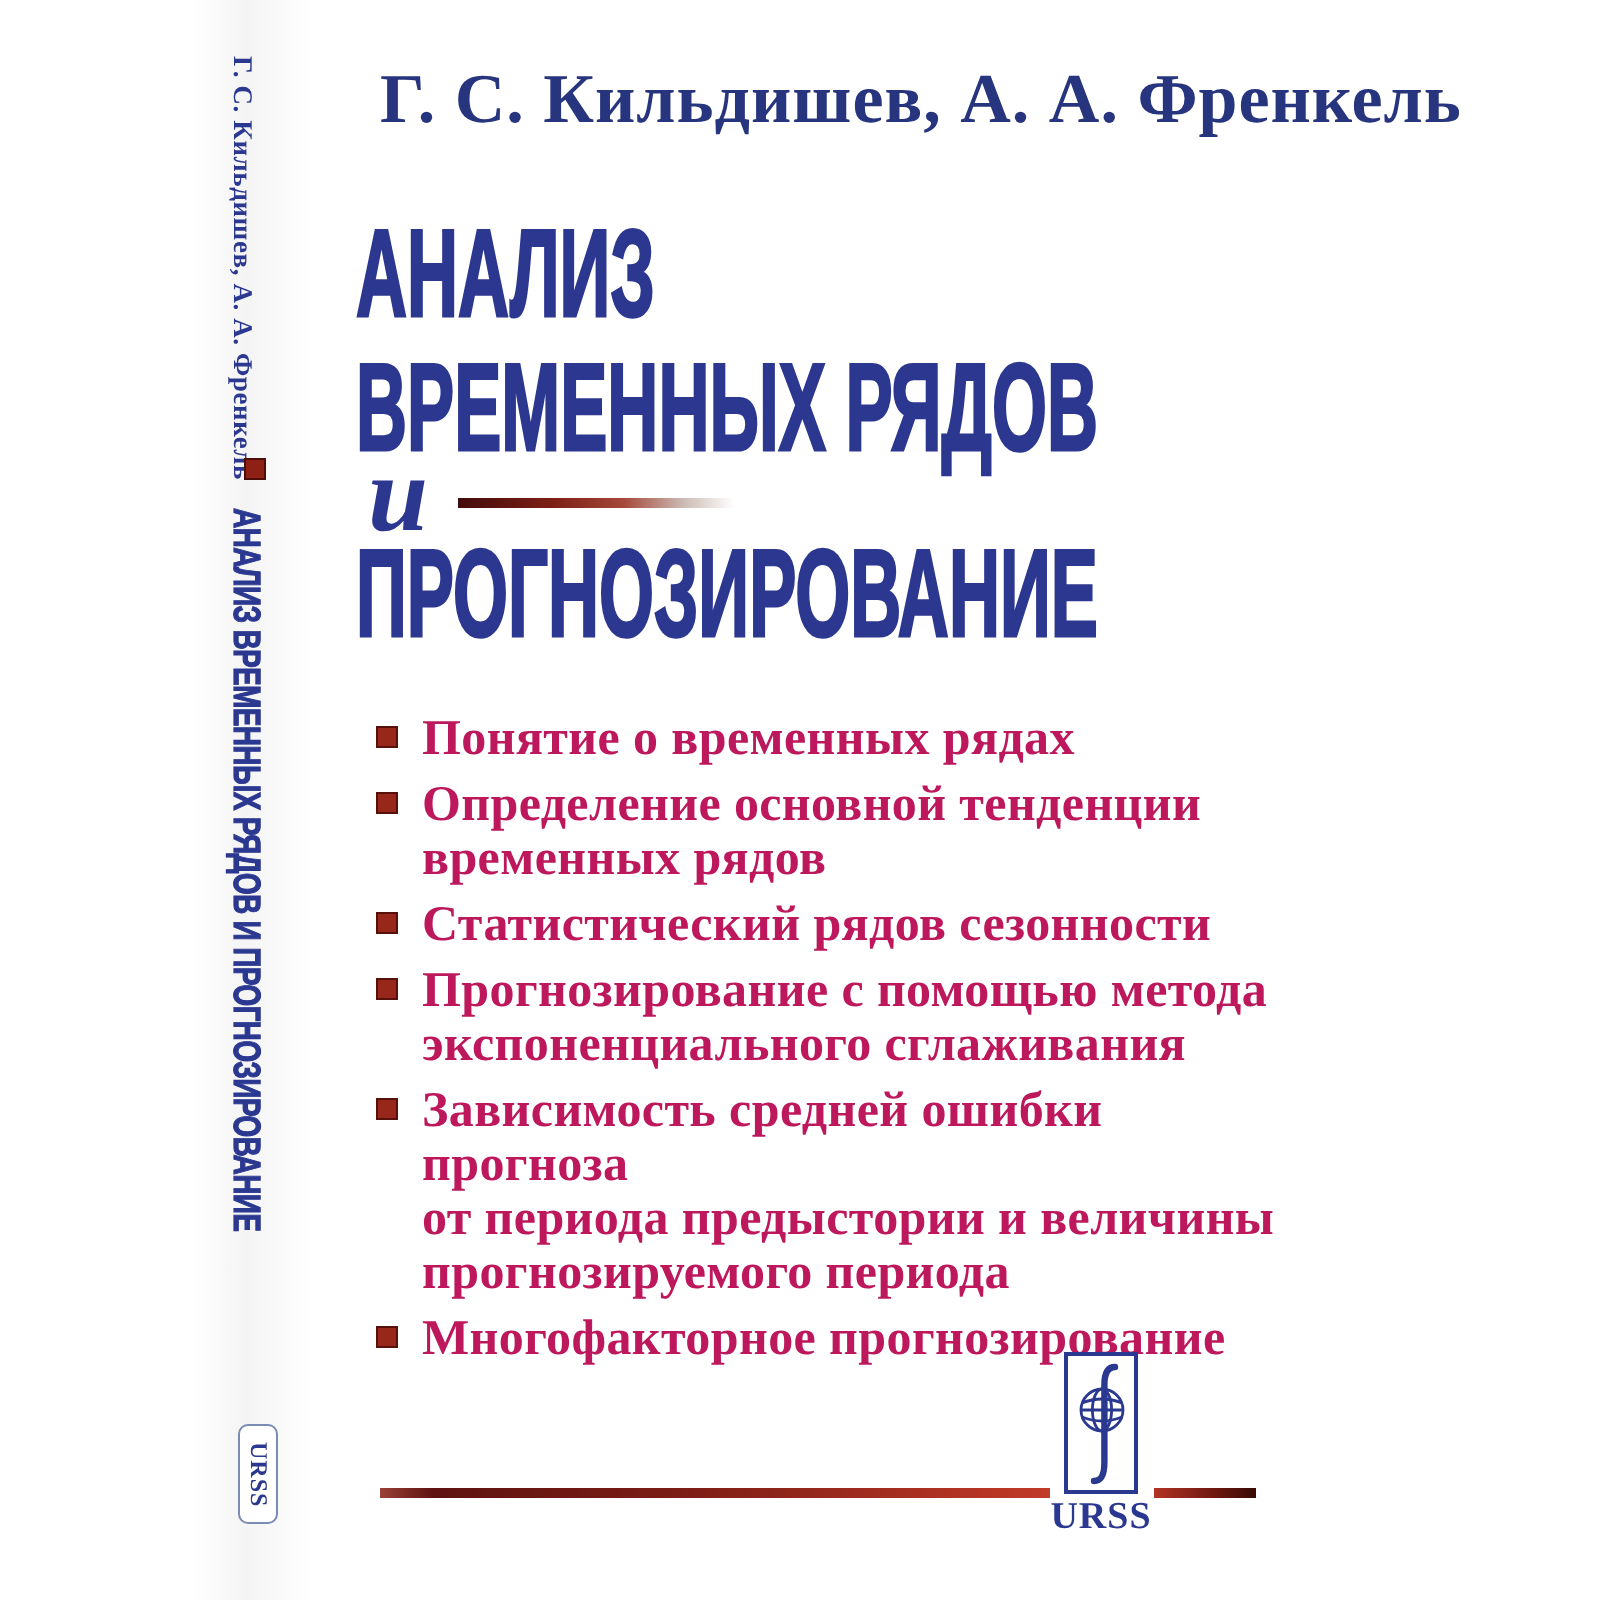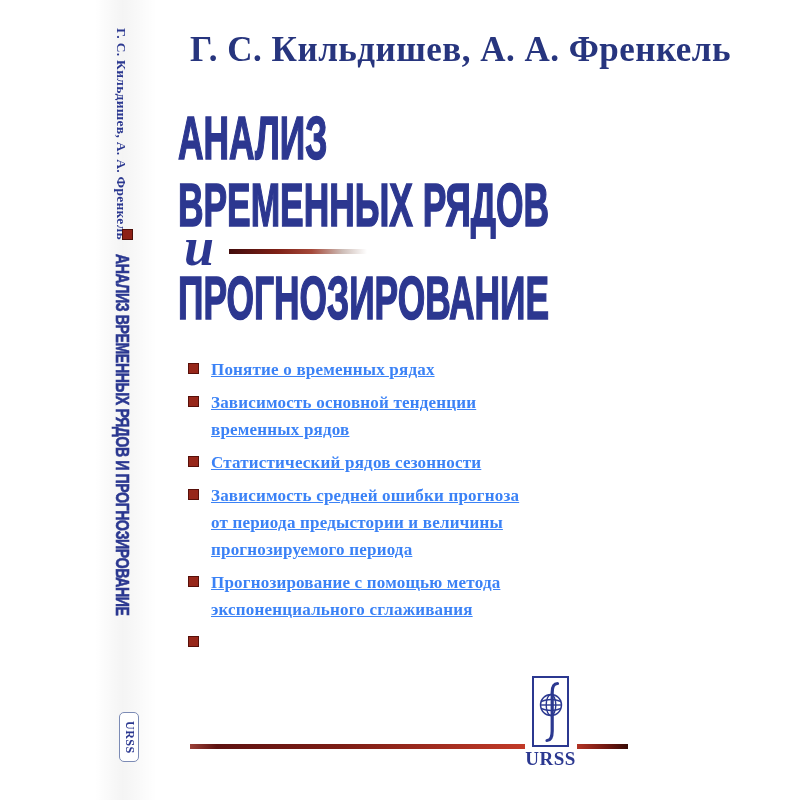--- a/index.html
+++ b/index.html
@@ -72,22 +72,22 @@
   }
 
   .topics { position: absolute; left: 188px; top: 356px; width: 470px; }
   .topic { display: flex; gap: 12px; margin-bottom: 6px; }
   .topic .bullet {
     flex: 0 0 auto; width: 11px; height: 11px; margin-top: 7px;
     background: #97271a; border: 1px solid #58100a; box-sizing: border-box;
   }
   .topic .txt {
     font-family: "Liberation Serif", serif; font-weight: 700;
-    font-size: 17px; line-height: 27px; color: #3b82f6;
-    white-space: pre-line; letter-spacing: 0.2px; text-decoration: underline;
+    font-size: 25px; line-height: 27px; color: #be185d;
+    white-space: pre-line; letter-spacing: 0.2px;
   }
 
   
   .orn-line-left {
     position: absolute; left: 190px; top: 744px; width: 335px; height: 5px;
     background: linear-gradient(90deg, #9a4038 0%, #5e1211 8%, #7c1d15 45%, #c23a28 100%);
   }
   .orn-line-right {
     position: absolute; left: 577px; top: 744px; width: 51px; height: 5px;
     background: linear-gradient(90deg, #b23325 0%, #6e1710 60%, #380a06 100%);
@@ -124,40 +124,41 @@
   <div class="t-rule"></div>
   <div class="t-line t-line3">ПРОГНОЗИРОВАНИЕ</div>
 
   <div class="topics">
     <div class="topic">
       <span class="bullet"></span>
       <span class="txt">Понятие о временных рядах</span>
     </div>
     <div class="topic">
       <span class="bullet"></span>
-      <span class="txt">Зависимость основной тенденции
+      <span class="txt">Определение основной тенденции
 временных рядов</span>
     </div>
     <div class="topic">
       <span class="bullet"></span>
       <span class="txt">Статистический рядов сезонности</span>
+    </div>
+    <div class="topic">
+      <span class="bullet"></span>
+      <span class="txt">Прогнозирование с помощью метода
+экспоненциального сглаживания</span>
     </div>
     <div class="topic">
       <span class="bullet"></span>
       <span class="txt">Зависимость средней ошибки прогноза
 от периода предыстории и величины
 прогнозируемого периода</span>
     </div>
     <div class="topic">
       <span class="bullet"></span>
-      <span class="txt">Прогнозирование с помощью метода
-экспоненциального сглаживания</span>
-    </div>
-    <div class="topic">
-      <span class="bullet"></span>
+      <span class="txt">Многофакторное прогнозирование</span>
     </div>
   </div>
 
   <div class="orn-line-left"></div>
   <div class="logo-box">
     <svg width="30" height="62" viewBox="0 0 30 62">
       <g fill="none" stroke="#2b3890" stroke-width="1.4">
         <circle cx="15" cy="24" r="10.5"></circle>
         <ellipse cx="15" cy="24" rx="4.8" ry="10.5"></ellipse>
         <path d="M5 20.5 Q15 16.5 25 20.5"></path>

